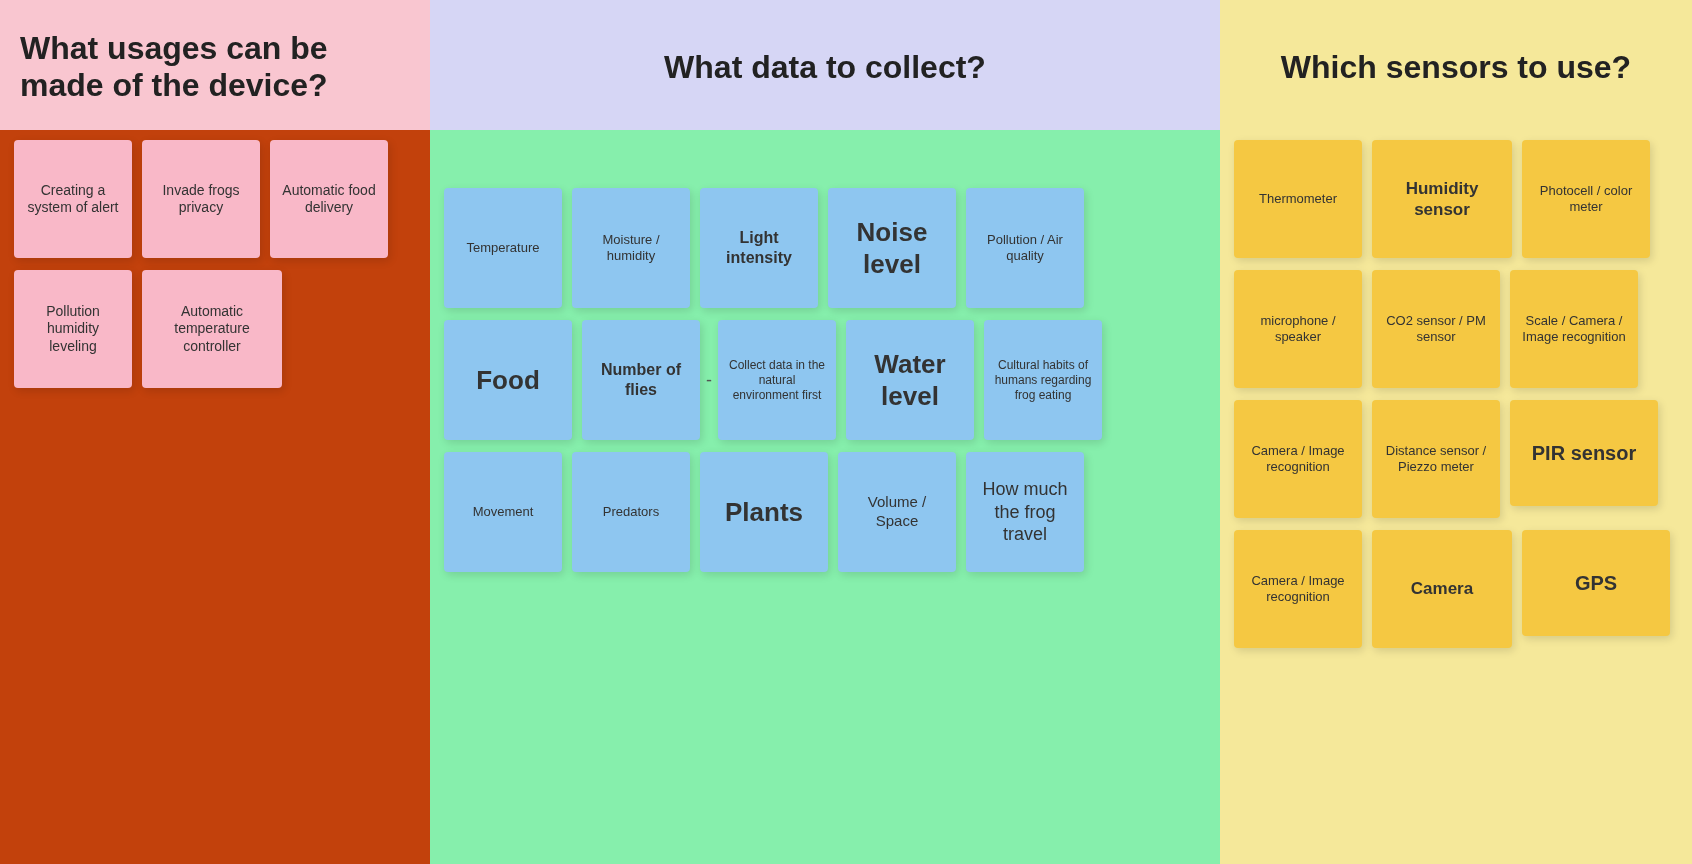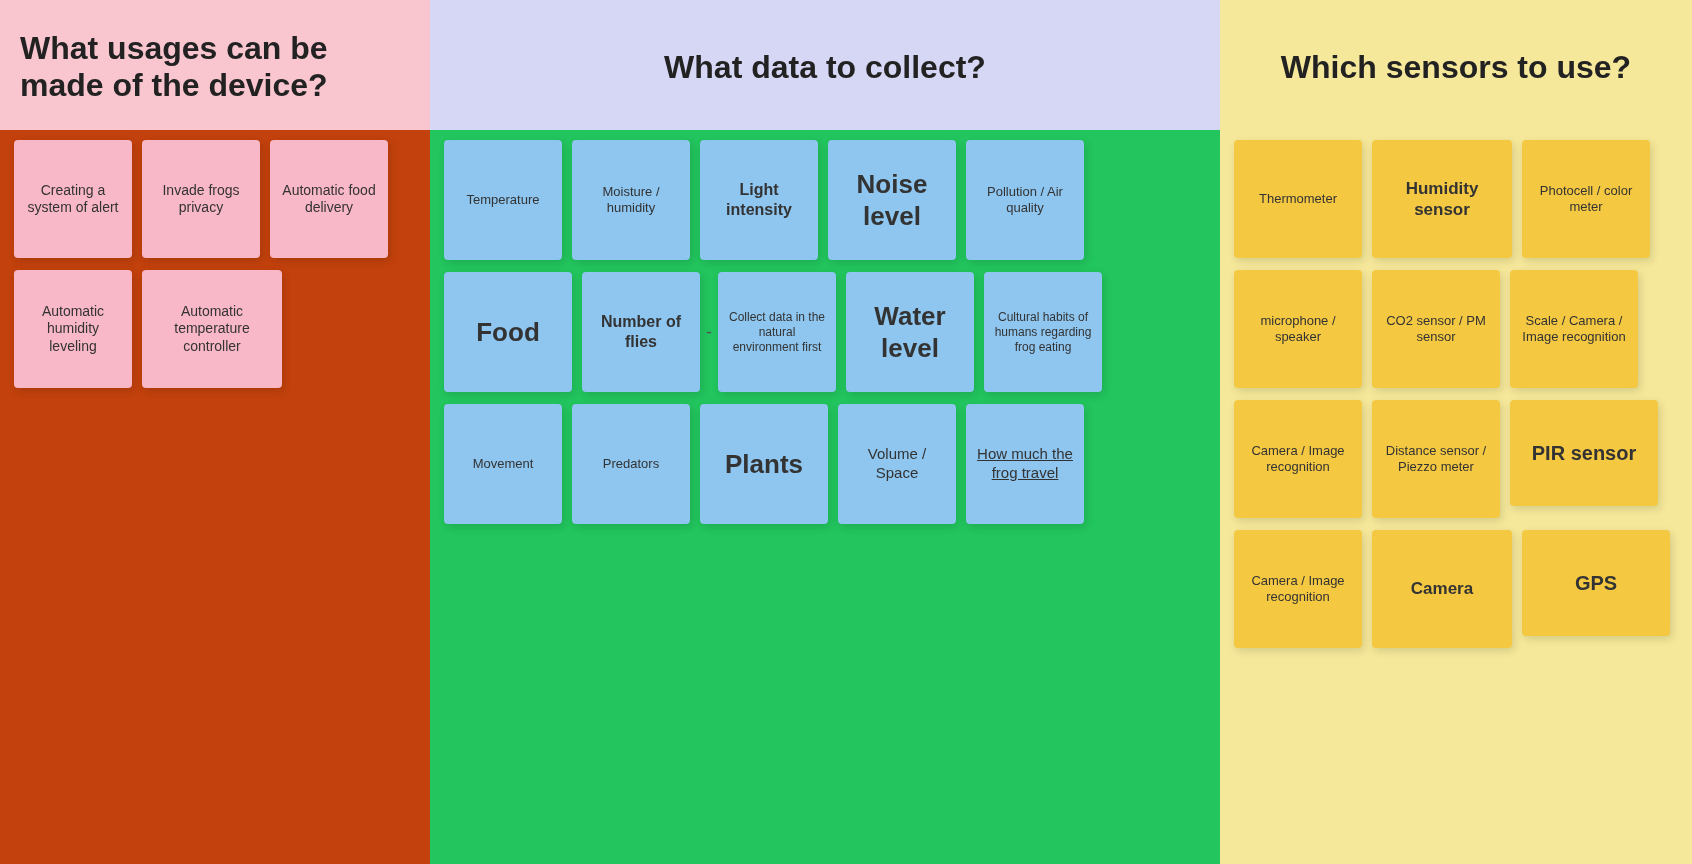--- a/index.html
+++ b/index.html
@@ -19,21 +19,22 @@
       display: flex;
       flex-direction: column;
       padding: 0;
     }
     .col-usages {
       flex: 0 0 430px;
       background: #c2410c;
     }
     .col-data {
       flex: 0 0 790px;
-      background: #22c55e;
+      background: #86efac;
+      gap: 48px;
     }
     .col-sensors {
       flex: 0 0 472px;
       background: #f5e89a;
     }
     .col-header {
       padding: 22px 20px 18px 20px;
       min-height: 130px;
       display: flex;
       align-items: center;
@@ -144,21 +145,21 @@
     </div>
     <div class="cards-area">
 
       <div class="cards-row">
         <div class="note note-pink usages-note-sm">Creating a system of alert</div>
         <div class="note note-pink usages-note-sm">Invade frogs privacy</div>
         <div class="note note-pink usages-note-sm">Automatic food delivery</div>
       </div>
 
       <div class="cards-row">
-        <div class="note note-pink usages-note-sm">Automatic humidity leveling</div>
+        <div class="note note-pink usages-note-sm">Pollution humidity leveling</div>
         <div class="note note-pink usages-note-md">Automatic temperature controller</div>
       </div>
     </div>
   </div>
 
   <div class="column col-data">
     <div class="col-header">
       <h2>What data to collect?</h2>
     </div>
     <div class="cards-area">
@@ -178,21 +179,21 @@
         <div class="note note-blue data-note-sm" style="font-size:12px;">Collect data in the natural environment first</div>
         <div class="note note-blue data-note-lg">Water level</div>
         <div class="note note-blue data-note-sm" style="font-size:12px;">Cultural habits of humans regarding frog eating</div>
       </div>
 
       <div class="cards-row">
         <div class="note note-blue data-note-sm">Movement</div>
         <div class="note note-blue data-note-sm">Predators</div>
         <div class="note note-blue data-note-lg">Plants</div>
         <div class="note note-blue data-note-sm" style="font-size:15px;font-weight:400;">Volume / Space</div>
-        <div class="note note-blue data-note-sm" style="font-size:15px;text-decoration:underline;">How much the frog travel</div>
+        <div class="note note-blue data-note-sm" style="font-size:18px;">How much the frog travel</div>
       </div>
     </div>
   </div>
 
   <div class="column col-sensors">
     <div class="col-header">
       <h2>Which sensors to use?</h2>
     </div>
     <div class="cards-area">
 

